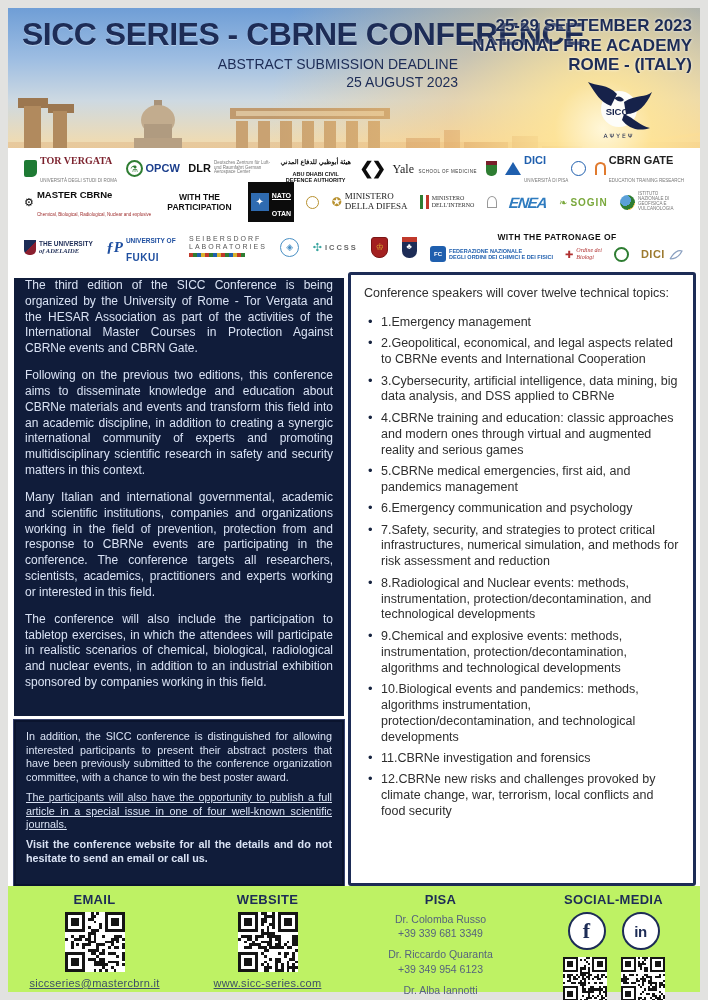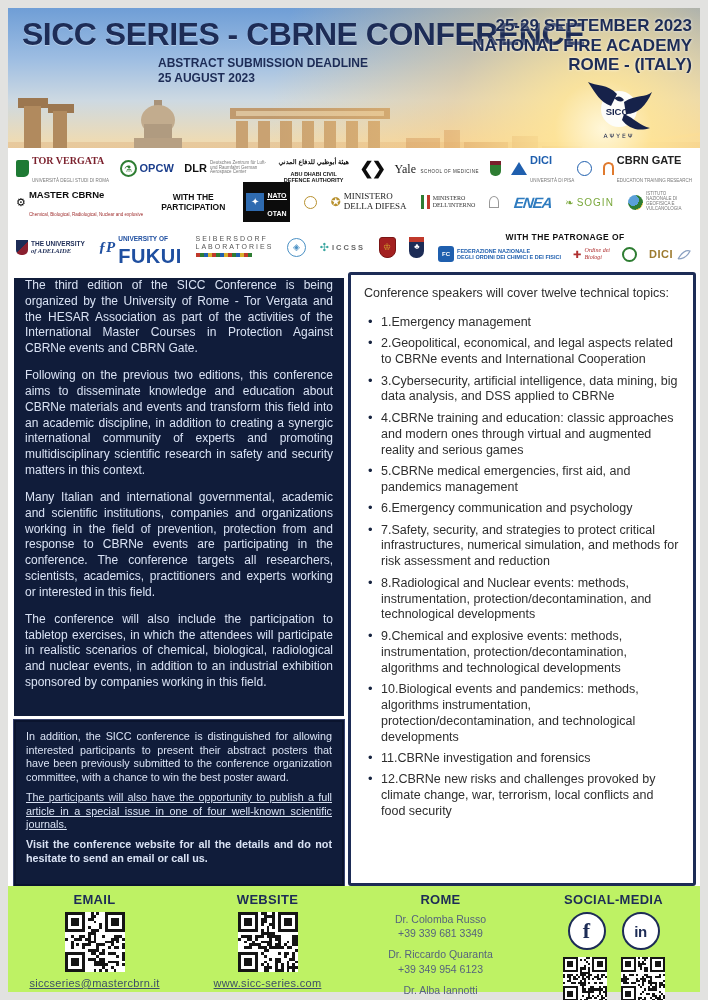--- a/index.html
+++ b/index.html
@@ -13,28 +13,28 @@
 
   
   .hero{position:absolute;left:0;top:0;width:692px;height:168px;overflow:hidden;
     background:linear-gradient(180deg,#6f9ed6 0%,#9dbde2 30%,#cdd9e2 55%,#efdbb2 80%,#f3cf96 100%)}
   .hero::after{content:"";position:absolute;inset:0;
     background:radial-gradient(circle at 86% 72%,#fff7d9 0%,rgba(255,228,150,.9) 8%,rgba(255,205,120,.45) 25%,rgba(255,205,120,0) 55%)}
   .hero svg.forum{position:absolute;left:0;bottom:0;width:692px;height:82px}
   .title{position:absolute;left:14px;top:8px;font-family:"Liberation Sans",sans-serif;
     font-weight:bold;font-size:32px;color:var(--navy);letter-spacing:-.5px;z-index:3;
     text-shadow:0 1px 0 rgba(255,255,255,.35)}
-  .deadline{position:absolute;left:150px;top:48px;width:300px;text-align:left;z-index:3;
-    font-weight:bold;font-size:12px;color:var(--navy);line-height:1.25}
+  .deadline{position:absolute;left:150px;top:48px;width:300px;text-align:right;z-index:3;
+    font-weight:normal;font-size:14px;color:var(--navy);line-height:1.25}
   .dates{position:absolute;right:8px;top:8px;text-align:right;z-index:3;font-weight:bold;
     font-size:17px;color:var(--navy);line-height:1.15;text-shadow:0 0 3px rgba(255,255,255,.8)}
   .sicc-logo{position:absolute;right:46px;top:74px;width:70px;height:66px;z-index:4}
 
   
-  .logos{position:absolute;left:0;top:140px;width:692px;height:132px;background:#fff;padding:3px 8px 2px}
+  .logos{position:absolute;left:0;top:140px;width:692px;height:132px;background:#fff;padding:3px 16px 2px}
   .lrow{display:flex;align-items:center;justify-content:space-between;height:34px;gap:4px}
   .lrow3{height:56px;align-items:center}
   .chip{display:flex;align-items:center;gap:3px;white-space:nowrap}
   .chip .t{line-height:1.1}
   .tiny{font-size:4.5px;color:#777}
   .patronage{display:flex;flex-direction:column;align-items:center;gap:4px}
   .patronage .head{font-size:8.5px;font-weight:bold;color:#111;letter-spacing:.4px}
   .patronage .prow{display:flex;align-items:center;gap:12px}
 
   
@@ -230,38 +230,38 @@
           <span>DELL'INTERNO</span></span>
         </div>
         <div class="chip">
           <span class="sq" style="width:10px;height:12px;border:1px solid #999;border-radius:50% 50% 0 0"></span>
         </div>
         <div class="chip">
           <span style="font-size:15px;font-weight:bold;font-style:italic;color:#2e7bbf;letter-spacing:-1px;transform:skewX(-6deg);display:inline-block">ENEA</span>
         </div>
         <div class="chip">
           <span style="font-size:10px;color:#7aa83c">❧</span>
-          <span style="font-size:10px;font-weight:normal;color:#7aa83c;letter-spacing:1px">SOGIN</span>
+          <span style="font-size:10px;font-weight:bold;color:#7aa83c;letter-spacing:1px">SOGIN</span>
         </div>
         <div class="chip">
           <span class="sq" style="width:15px;height:15px;border-radius:50%;background:radial-gradient(circle at 35% 35%,#5aa0d8 40%,#2e7d32 41% 70%,#d8b22e 71%)"></span>
           <span class="t tiny" style="width:46px;white-space:normal;text-align:left"><span>ISTITUTO NAZIONALE</span> <span>DI GEOFISICA E VULCANOLOGIA</span></span>
         </div>
       </div>
 
       <div class="lrow lrow3">
         <div class="chip">
           <span class="sq" style="width:12px;height:15px;background:linear-gradient(135deg,#1d2c56 50%,#8a1f2f 50%);border-radius:0 0 5px 5px"></span>
           <span class="t" style="font-size:6.5px;font-weight:bold;color:#1d2c56"><span>THE UNIVERSITY</span><br>
           <span class="serif" style="font-style:italic">of ADELAIDE</span></span>
         </div>
         <div class="chip">
           <span class="serif" style="font-size:15px;font-weight:bold;font-style:italic;color:#1f4fa0">ƒP</span>
           <span class="t" style="color:#1f4fa0;font-weight:bold"><span style="font-size:6.5px">UNIVERSITY OF</span><br>
-          <span style="font-size:20px;letter-spacing:.5px">FUKUI</span></span>
+          <span style="font-size:10px;letter-spacing:.5px">FUKUI</span></span>
         </div>
         <div class="chip">
           <span class="t" style="font-size:7px;letter-spacing:2px;color:#555"><span>SEIBERSDORF</span><br>
           <span>LABORATORIES</span><br>
           <span class="sq" style="width:56px;height:4px;background:repeating-linear-gradient(90deg,#c0392b 0 4px,#2e7d32 4px 8px,#1f5fae 8px 12px,#d8b22e 12px 16px)"></span></span>
         </div>
         <div class="chip">
           <span class="sq" style="width:19px;height:19px;border:1.5px solid #4a90c4;border-radius:50%;text-align:center;line-height:17px;color:#4a90c4;font-size:9px">◈</span>
         </div>
         <div class="chip">
@@ -592,21 +592,21 @@
                 <rect x="13" y="20" width="1" height="1"></rect>
                 <rect x="14" y="20" width="1" height="1"></rect>
                 <rect x="15" y="20" width="1" height="1"></rect>
                 <rect x="17" y="20" width="1" height="1"></rect>
                 <rect x="19" y="20" width="1" height="1"></rect>
               </g>
             </svg></div>
         <div class="flink">www.sicc-series.com</div>
       </div>
       <div class="fcol">
-        <div class="ftitle">ROME</div>
+        <div class="ftitle">PISA</div>
         <div class="contact">
           <div>Dr. Colomba Russo</div>
           <div>+39 339 681 3349</div>
         </div>
         <div class="contact">
           <div>Dr. Riccardo Quaranta</div>
           <div>+39 349 954 6123</div>
         </div>
         <div class="contact">
           <div>Dr. Alba Iannotti</div>

